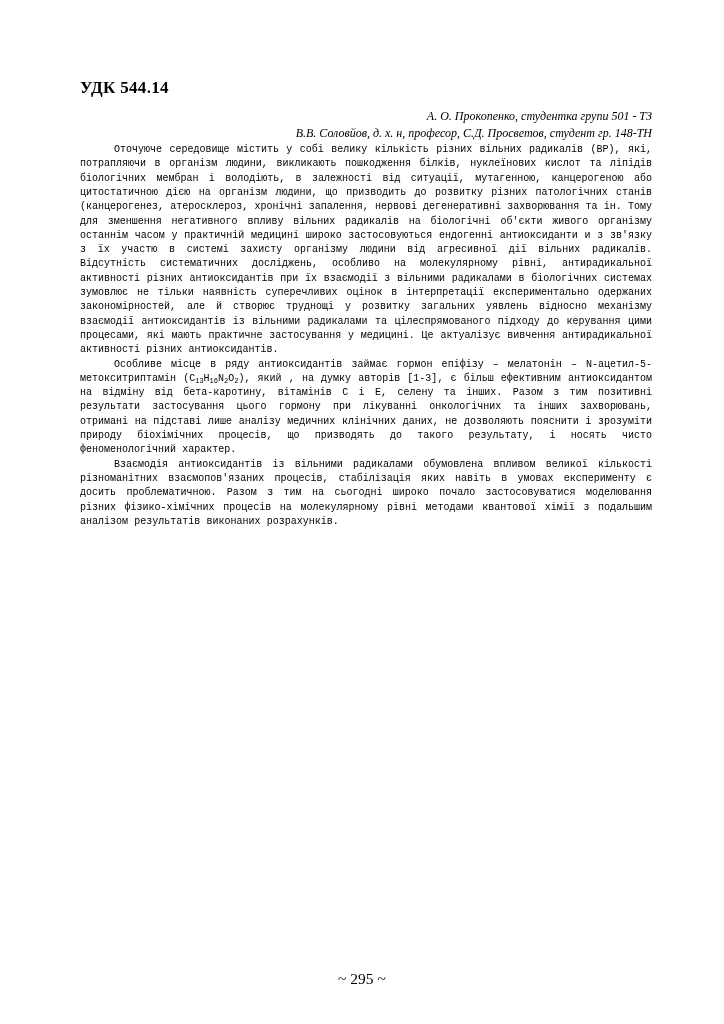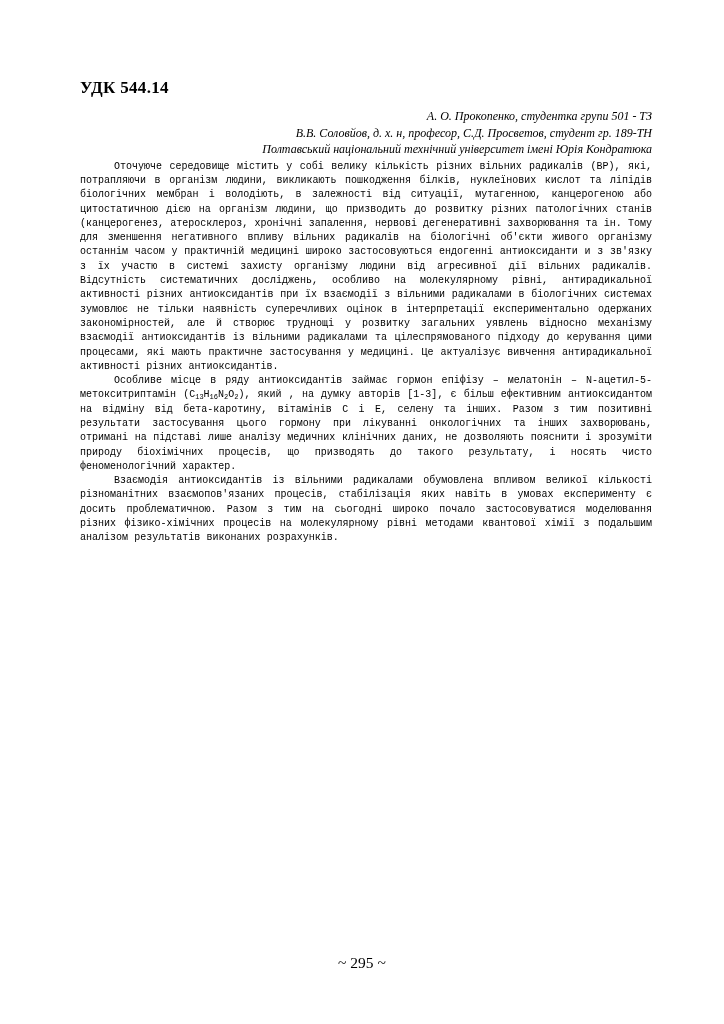--- a/index.html
+++ b/index.html
@@ -58,36 +58,35 @@
   }
   sub {
     font-size: 70%;
     vertical-align: -0.28em;
     margin-top: 16px;
   }
   .footer {
     position: absolute;
     left: 0;
     right: 0;
-    bottom: 52px;
+    bottom: 36px;
     text-align: center;
     font-size: 15.5px;
   }
 </style>
 </head>
 <body>
 
 <div class="page">
 
   <div class="udk">УДК 544.14</div>
 
   <div class="authors">
     <div>А. О. Прокопенко, студентка групи 501 - ТЗ</div>
-    <div>В.В. Соловйов, д. х. н, професор, С.Д. Просветов, студент гр. 189-ТН</div>
-    <div>Полтавський національний технічний університет імені Юрія Кондратюка</div>
+    <div>В.В. Соловйов, д. х. н, професор, С.Д. Просветов, студент гр. 148-ТН</div>
   </div>
 
 
   <div class="body-text">
     <p>Оточуюче середовище містить у собі велику кількість різних  вільних радикалів (ВР), які, потрапляючи в організм людини, викликають пошкодження білків, нуклеїнових кислот та ліпідів біологічних мембран і володіють, в залежності від ситуації, мутагенною, канцерогеною або цитостатичною дією на  організм людини, що призводить до розвитку різних патологічних станів (канцерогенез, атеросклероз, хронічні запалення, нервові дегенеративні захворювання та ін. Тому для зменшення негативного впливу вільних радикалів на біологічні об'єкти живого організму останнім часом у практичній медицині широко застосовуються ендогенні антиоксиданти и з зв'язку з їх участю в системі захисту організму людини від агресивної дії вільних радикалів. Відсутність систематичних досліджень, особливо на молекулярному рівні, антирадикальної активності різних антиоксидантів при їх взаємодії з вільними радикалами в біологічних системах зумовлює не тільки наявність суперечливих оцінок в інтерпретації експериментально одержаних закономірностей, але й створює труднощі у розвитку загальних уявлень відносно механізму взаємодії антиоксидантів із вільними радикалами  та цілеспрямованого підходу до  керування цими процесами, які мають практичне застосування у медицині. Це актуалізує вивчення  антирадикальної активності різних антиоксидантів.</p>
     <p><span>Особливе місце в ряду антиоксидантів займає гормон епіфізу – мелатонін – N-ацетил-5-метокситриптамін </span><span><span>(C</span><sub>13</sub><span>H</span><sub>16</sub><span>N</span><sub>2</sub><span>O</span><sub>2</sub><span>)</span></span><span>, який , на думку авторів [1-3], є більш ефективним антиоксидантом на відміну від бета-каротину, вітамінів С і Е, селену та інших. Разом з тим позитивні результати застосування цього гормону при лікуванні онкологічних та інших захворювань, отримані на підставі лише аналізу медичних клінічних даних, не дозволяють пояснити і зрозуміти природу біохімічних процесів, що призводять до такого результату, і носять чисто феноменологічний характер.</span></p>
     <p>Взаємодія антиоксидантів із вільними радикалами обумовлена впливом великої кількості різноманітних взаємопов'язаних процесів, стабілізація яких навіть в умовах експерименту є досить проблематичною. Разом з тим на сьогодні широко почало застосовуватися  моделювання різних фізико-хімічних процесів на молекулярному рівні методами квантової хімії з подальшим аналізом результатів виконаних розрахунків.</p>
   </div>
 
   <div class="footer">~ 295 ~</div>

